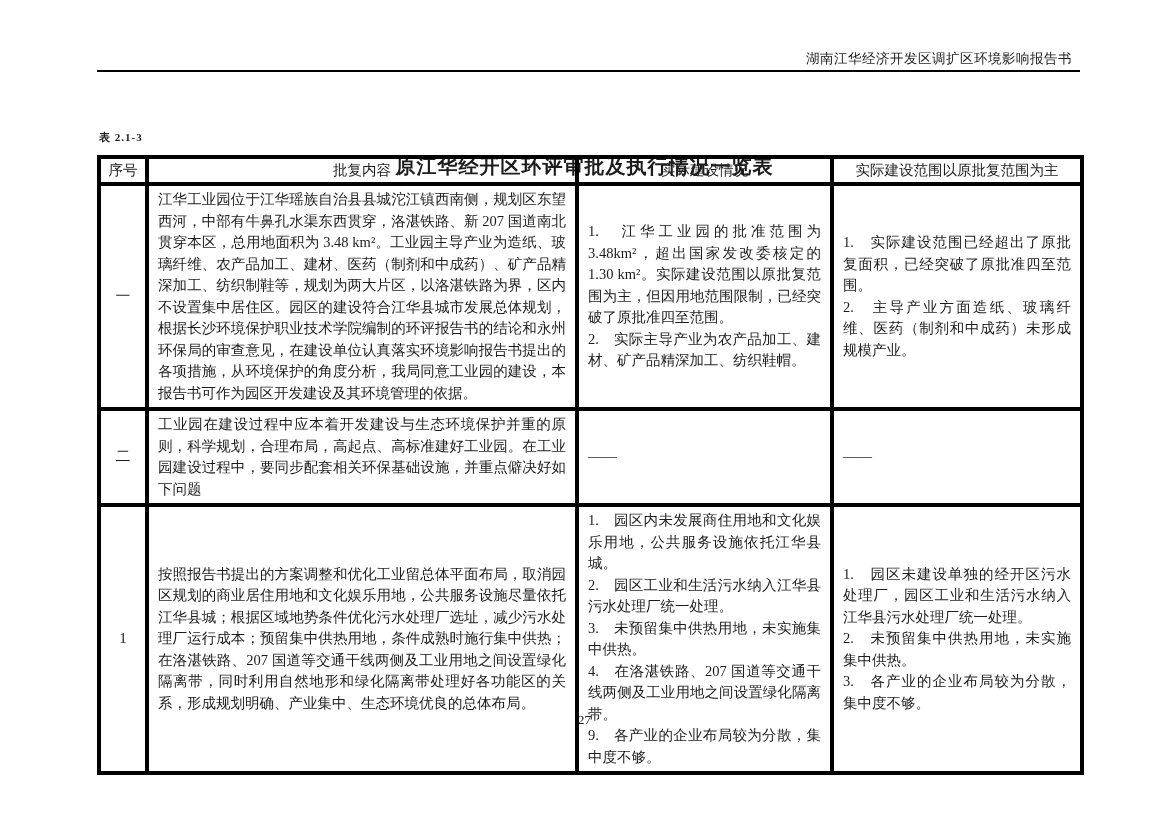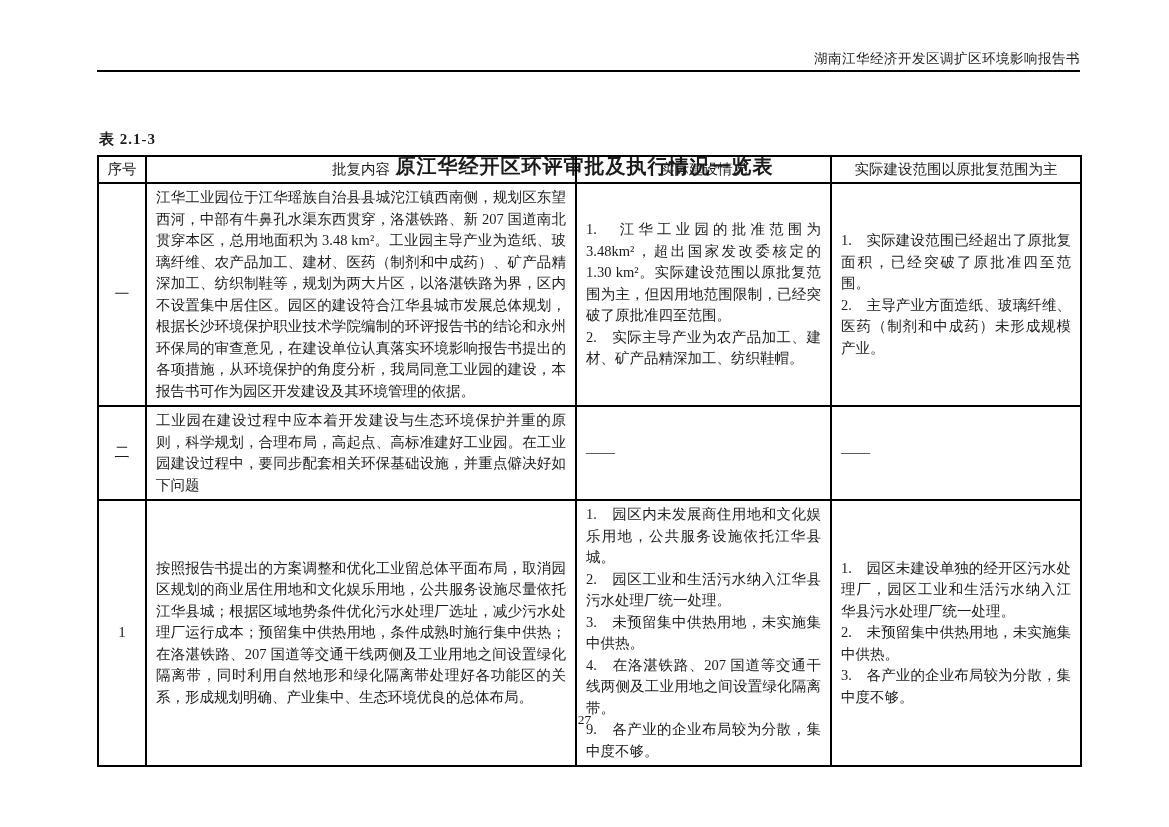--- a/index.html
+++ b/index.html
@@ -4,44 +4,44 @@
 <style>
   * { box-sizing: border-box; margin: 0; padding: 0; }
   html, body { background: #ffffff; }
   body {
     width: 1169px; height: 827px;
     position: relative;
     font-family: "Liberation Serif", "DejaVu Serif", serif;
     color: #1c1c1c;
   }
   .running-head {
-    position: absolute; top: 50px; left: 97px; width: 983px;
+    position: absolute; top: 50px; left: 89px; width: 983px;
     text-align: right; font-size: 13.5px; letter-spacing: 0.5px;
   }
   .head-rule {
     position: absolute; top: 70px; left: 97px; width: 983px;
     border-top: 2px solid #000;
   }
   .doc-title {
     position: absolute; top: 106px; left: 0; width: 100%;
     text-align: center; font-weight: bold; font-size: 20px;
     letter-spacing: 1px;
     margin-top: 47px;
   }
   .table-label {
     position: absolute; top: 130px; left: 99px;
-    font-weight: bold; font-size: 15px; letter-spacing: 1px; text-align: right;
+    font-weight: bold; font-size: 11px; letter-spacing: 1px; text-align: right;
   }
   table.main {
     position: absolute; top: 155px; left: 97px; width: 983px;
     border-collapse: collapse; table-layout: fixed;
     font-size: 14.5px; line-height: 21.5px;
   }
   table.main th, table.main td {
-    border: 2px solid #000000;
+    border: 4px solid #000000;
     vertical-align: middle;
   }
   table.main th {
     font-weight: normal; height: 27px; text-align: center;
     font-size: 14.5px; overflow: hidden; white-space: nowrap;
   }
   .row-1 { height: 195px; }
   .row-2 { height: 77px; }
   .row-3 { height: 210px; }
   .cell-no { text-align: center; font-size: 15px; }

